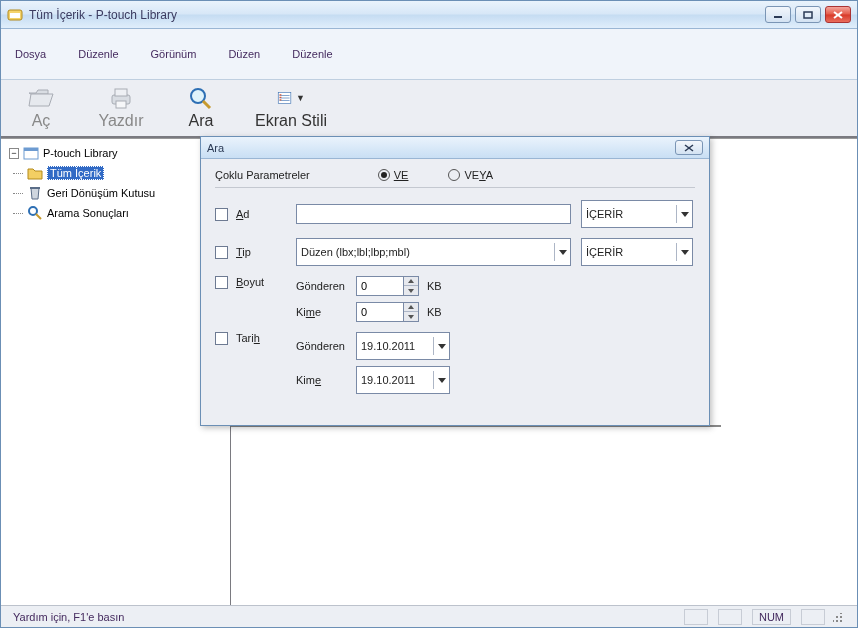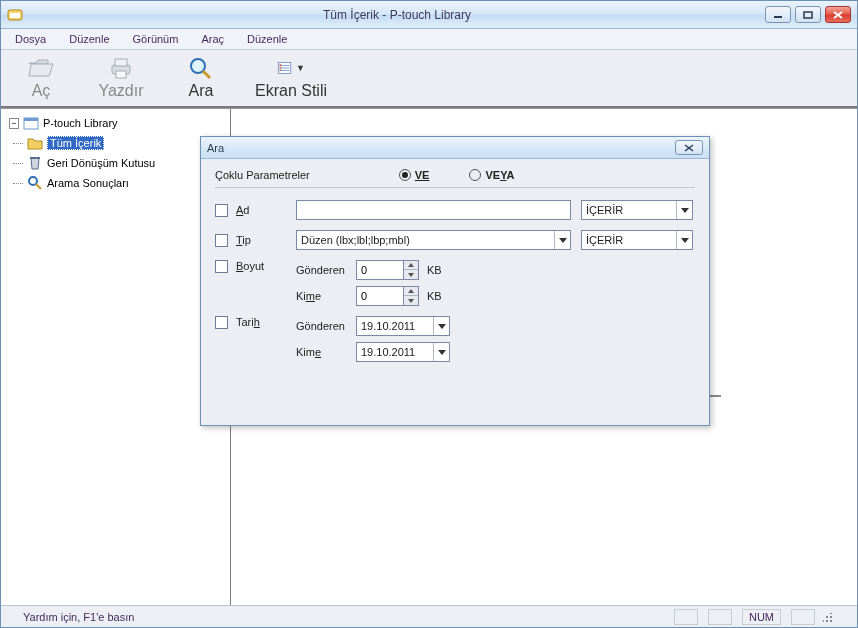--- a/index.html
+++ b/index.html
@@ -18,39 +18,38 @@
     display: flex; flex-direction: column;
     background: #fff;
     position: relative;
   }
   .titlebar {
     height: 28px;
     background: linear-gradient(#eaf3fc, #d7e7f7 48%, #c5dcf2 52%, #e0eefb);
     display: flex; align-items: center; padding: 0 6px;
     border-bottom: 1px solid #9ab6d4;
     color: #3b3b60;
-    text-align: center;
   }
   .titlebar .app-icon { width:16px; height:16px; margin-right:6px; }
   .titlebar .title { flex:1; font-size:12px; }
   .winbtns { display:flex; gap:4px; }
   .winbtn {
     width:26px; height:17px; border:1px solid #7a95b5;
     border-radius:3px;
     background: linear-gradient(#f2f6fb,#d3e2f2);
     display:flex;align-items:center;justify-content:center;
     font-size:10px; color:#2b3a55;
   }
   .winbtn.close {
     background: linear-gradient(#f3a49a,#e45b4a 48%,#d73a29 52%,#e96c5c);
     color:#fff; border-color:#a33;
   }
   .menubar {
     background:#f0f4fa; border-bottom:1px solid #bfcfe0;
-    display:flex; gap:7px; padding:2px 6px;
+    display:flex; gap:16px; padding:17px 6px;
     color:#442a5e;
   }
   .menubar .mitem { padding:2px 8px; }
   .toolbar {
     background:#eceef3;
     border-bottom:2px solid #7a7a80;
     display:flex; padding:6px 10px; gap:20px;
     align-items:flex-end;
     height:58px;
   }
@@ -66,21 +65,21 @@
   .tnode .ticon2 { width:16px;height:16px; display:inline-block;}
   .tnode.dotted { position:relative; margin-left:18px; }
   .tnode.dotted::before {
     content:""; position:absolute; left:-12px; top:50%; width:10px; border-top:1px dotted #888;
   }
   .tnode.sel span.label { background:#316ac5; color:#fff; border:1px dotted #fff; padding:0 2px; }
   .content { flex:1; position:relative; background:#fff; }
   .content .vsep { position:absolute; left:0; top:286px; width:490px; height:0; border-top:2px solid #888;}
   .statusbar {
     height:22px; background:#eceff4; border-top:1px solid #bcc2cc;
-    display:flex; align-items:center; padding:0 22px; color:#442a5e;
+    display:flex; align-items:center; padding:0 12px; color:#442a5e;
   }
   .statusbar .spacer { flex:1; }
   .statusbar .cell { border:1px solid #c7ccd5; height:16px; min-width:24px; margin-left:10px; padding:0 6px; display:flex;align-items:center;}
   .grip { width:16px; height:16px; margin-left:4px; position:relative;}
   .grip::after { content:""; position:absolute; right:2px; bottom:2px; width:10px; height:10px;
     background:
       radial-gradient(circle at 8px 8px,#888 1px,transparent 1px),
       radial-gradient(circle at 8px 4px,#888 1px,transparent 1px),
       radial-gradient(circle at 4px 8px,#888 1px,transparent 1px),
       radial-gradient(circle at 8px 0px,#888 1px,transparent 1px),
@@ -111,21 +110,21 @@
   .radio .rdot { width:12px;height:12px;border:1px solid #555;border-radius:50%; display:flex;align-items:center;justify-content:center;}
   .radio.checked .rdot::after{content:"";width:6px;height:6px;background:#222;border-radius:50%;}
   .hr { border:none; border-top:1px solid #c4c8d0; margin:4px 0 12px 0;}
   .u { text-decoration: underline; }
   .frow { display:flex; align-items:center; margin-bottom:10px; }
   .chk { width:13px;height:13px;border:1px solid #6d7a92; background:#fff; margin-right:8px;}
   .flabel { width:60px; }
   .subl { width:60px; }
   .tinput { border:1px solid #7a8aa6; background:#fff; height:20px; padding:2px 4px; font:inherit; }
   .tinput.wide { width:275px; }
-  .select { border:1px solid #7a8aa6; background:#fff; height:20px; display:flex; align-items:center; padding:0 0 0 4px;}
+  .select { border:1px solid #7a8aa6; background:#fff; height:28px; display:flex; align-items:center; padding:0 0 0 4px;}
   .select .arrow { margin-left:auto; width:16px;height:18px;border-left:1px solid #adb6c6; display:flex;align-items:center;justify-content:center;}
   .select .arrow::after{content:"";border-left:4px solid transparent;border-right:4px solid transparent;border-top:5px solid #333;}
   .spin { display:flex; }
   .spin input { width:48px; height:20px; border:1px solid #7a8aa6; text-align:left; padding:0 4px; font:inherit;}
   .spinbtns { display:flex;flex-direction:column; border:1px solid #7a8aa6; border-left:none;}
   .spinbtns div{width:14px;height:9px;background:#e7e9ee;display:flex;align-items:center;justify-content:center;}
   .spinbtns div:first-child{border-bottom:1px solid #adb6c6;}
   .sarr{width:0;height:0;border-left:3px solid transparent;border-right:3px solid transparent;}
   .sarr.up{border-bottom:4px solid #555;}
   .sarr.dn{border-top:4px solid #555;}
@@ -166,21 +165,21 @@
             <line x1="9" y1="1" x2="1" y2="7" stroke="#fff" stroke-width="2"></line>
           </svg>
         </div>
     </div>
   </div>
 
   <div class="menubar">
     <div class="mitem">Dosya</div>
     <div class="mitem">Düzenle</div>
     <div class="mitem">Görünüm</div>
-    <div class="mitem">Araç</div>
+    <div class="mitem">Düzen</div>
     <div class="mitem">Düzenle</div>
   </div>
 
   <div class="toolbar">
     <div class="tbtn">
       <span class="ticon">
         <svg viewBox="0 0 28 24">
             <path d="M2 7 h7 l2 -3 h10 v4 H4 z" fill="#d9dde3" stroke="#a8acb4"></path>
             <path d="M4 8 h22 l-4 12 H2 z" fill="#e6e9ee" stroke="#a8acb4"></path>
           </svg>
@@ -277,21 +276,21 @@
       <svg width="12" height="8">
           <line x1="2" y1="1" x2="10" y2="7" stroke="#2b3a55" stroke-width="1.5"></line>
           <line x1="10" y1="1" x2="2" y2="7" stroke="#2b3a55" stroke-width="1.5"></line>
         </svg>
     </div>
   </div>
   <div class="dlgbody">
 
     <div class="paramline">
       <span>Çoklu Parametreler</span>
-      <div style="display:flex;gap:40px;margin-left:49px;font-weight:bold;">
+      <div style="display:flex;gap:40px;margin-left:28px;">
         <label class="radio checked">
           <span class="rdot"></span>
             <span><span class="u">VE</span></span>
         </label>
         <label class="radio">
           <span class="rdot"></span>
             <span>VE<span class="u">Y</span>A</span>
         </label>
       </div>
     </div>

